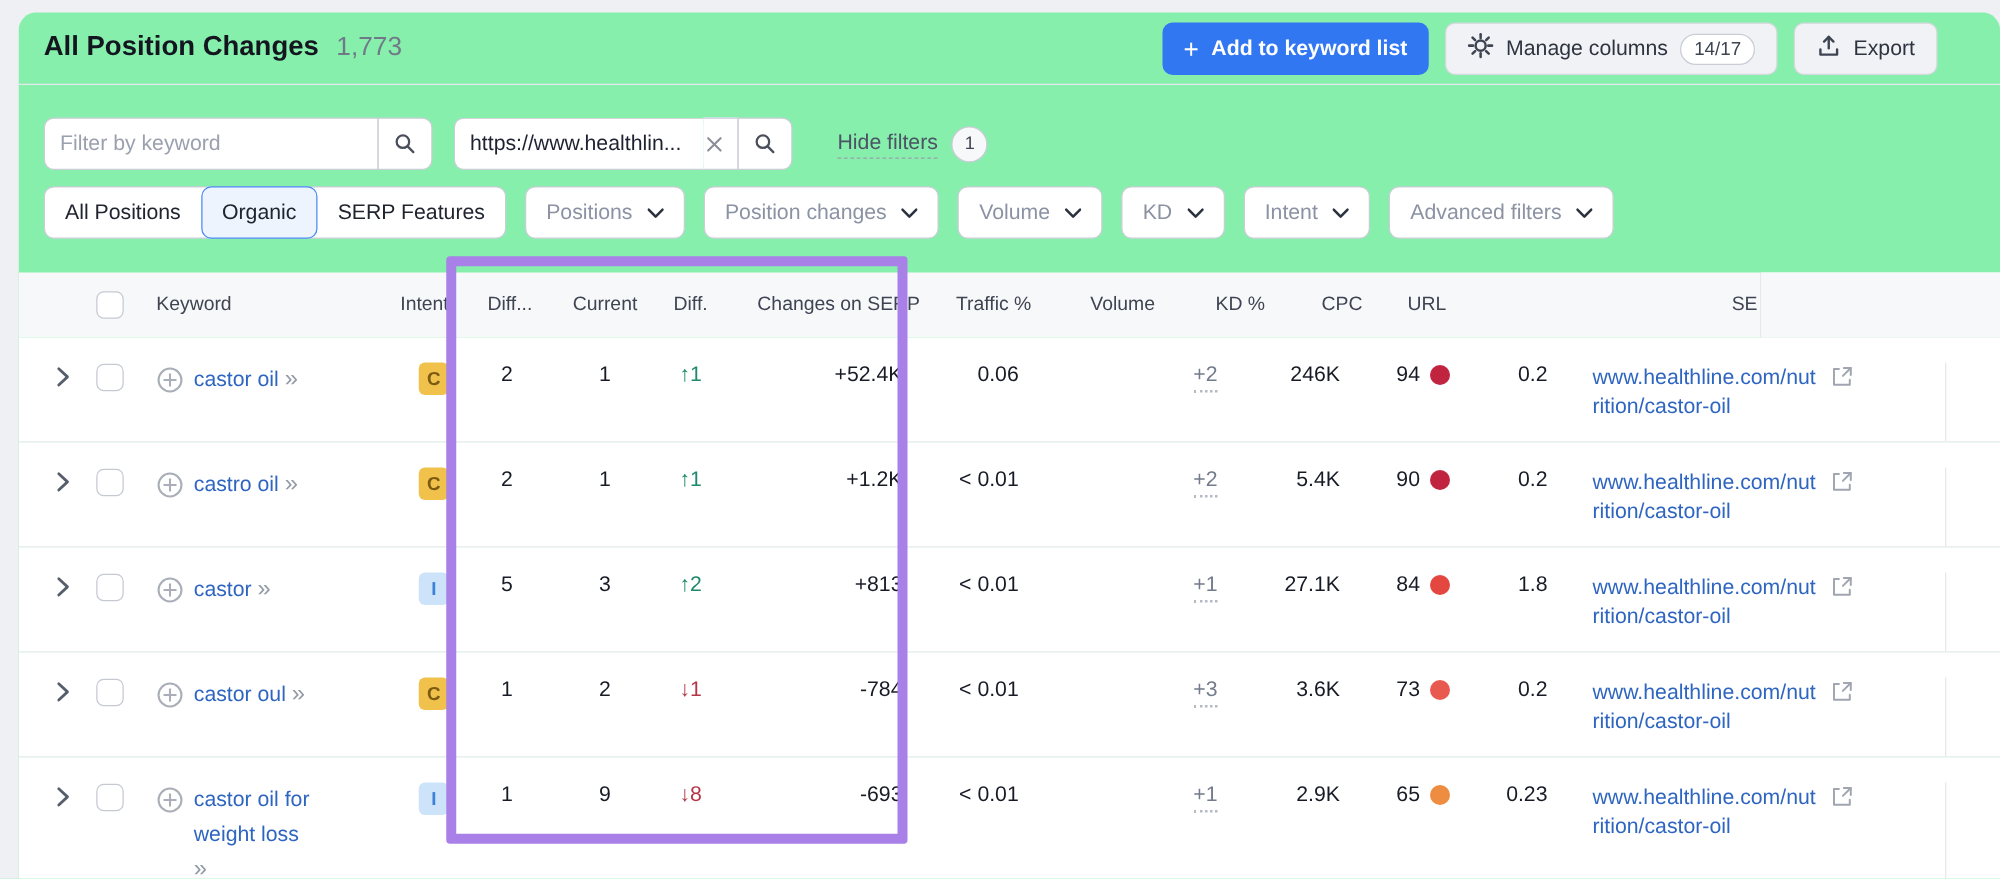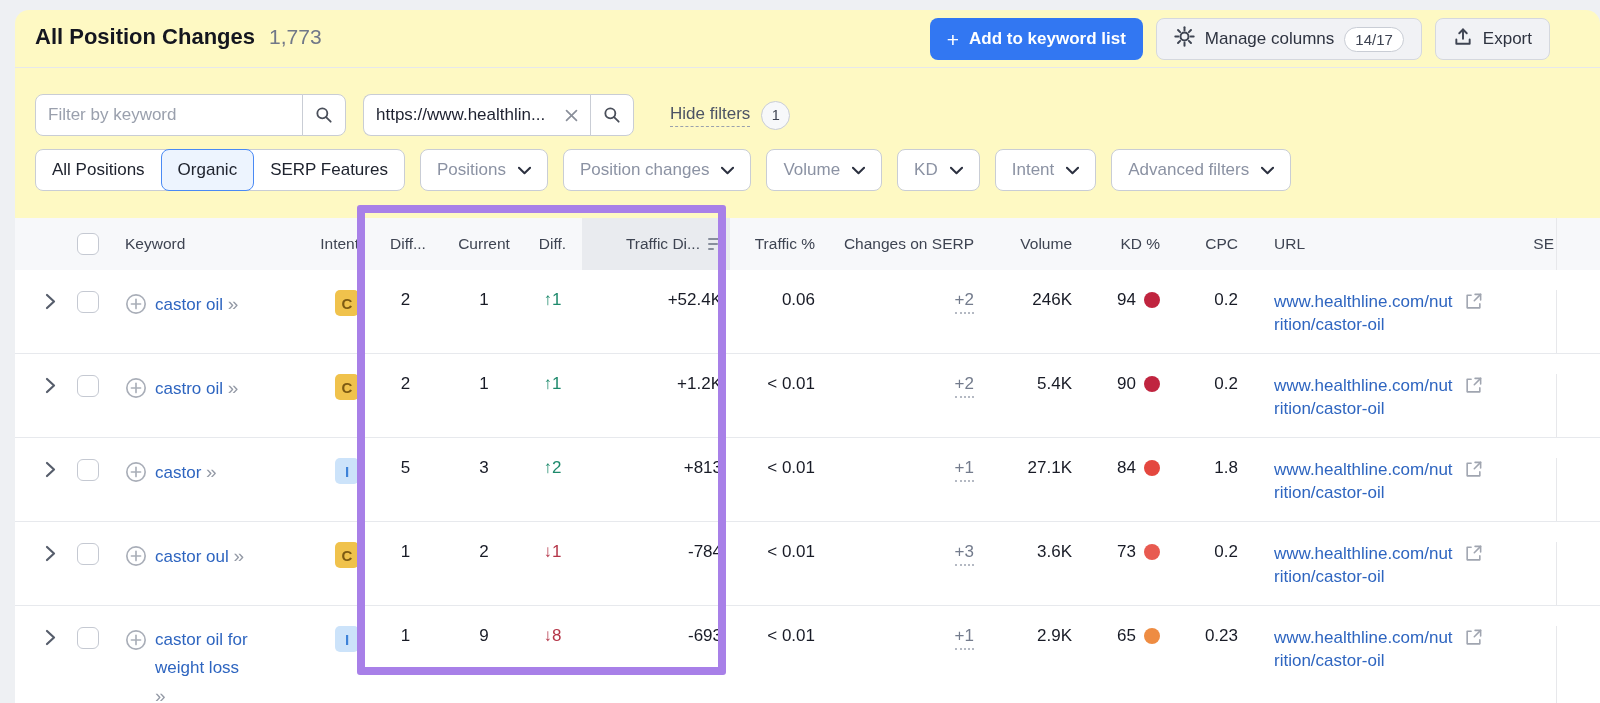--- a/index.html
+++ b/index.html
@@ -1,17 +1,17 @@
 <!DOCTYPE html>
 <html><head>
 <meta charset="utf-8">
 <style>
   html,body{margin:0;padding:0;overflow:hidden;}
   body{width:1600px;height:703px;background:#eef0f3;font-family:"Liberation Sans",sans-serif;position:relative;color:#181b26;}
-  .card{position:absolute;left:15px;top:10px;width:1585px;height:693px;background:#fef9c3;border-radius:14px 14px 0 0;overflow:hidden;}
+  .card{position:absolute;left:15px;top:10px;width:1585px;height:693px;background:#86efac;border-radius:14px 14px 0 0;overflow:hidden;}
 
   
   .topbar{position:absolute;left:0;top:0;width:100%;height:57px;}
   .title-wrap{position:absolute;left:20px;top:14px;display:flex;align-items:baseline;gap:14px;}
   .page-title{font-size:22px;font-weight:700;color:#14161f;}
   .page-count{font-size:21px;color:#717888;}
   .topbar-actions{position:absolute;right:50px;top:8px;display:flex;gap:13px;}
   .btn{display:inline-flex;align-items:center;gap:10px;height:42px;padding:0 17px;border-radius:8px;font-size:17px;box-sizing:border-box;cursor:pointer;}
   .btn-blue{background:#3277f2;color:#fff;font-weight:600;}
   .btn-blue .plus{font-size:21px;font-weight:400;line-height:1;}
@@ -231,33 +231,25 @@
         </div>
         <div class="c c-prev">
           <span>Diff...</span>
         </div>
         <div class="c c-curr">
           <span>Current</span>
         </div>
         <div class="c c-diff">
           <span>Diff.</span>
         </div>
-        <div class="c c-tdiff">
-          <span>Traffic Di...</span>
-          <span class="sort-icon">
-            <div class="sb1"></div>
-            <div class="sb2"></div>
-            <div class="sb3"></div>
-          </span>
+        <div class="c c-serp">
+          <span>Changes on SERP</span>
         </div>
         <div class="c c-tpct">
           <span>Traffic %</span>
-        </div>
-        <div class="c c-serp">
-          <span>Changes on SERP</span>
         </div>
         <div class="c c-vol">
           <span>Volume</span>
         </div>
         <div class="c c-kd">
           <span>KD %</span>
         </div>
         <div class="c c-cpc">
           <span>CPC</span>
         </div>

